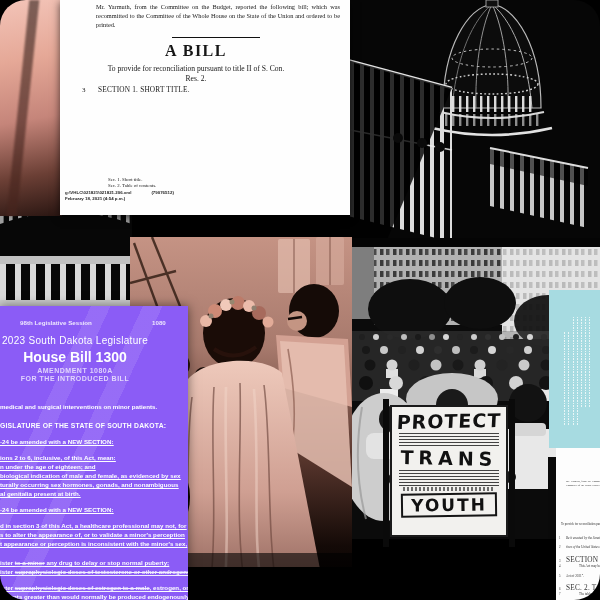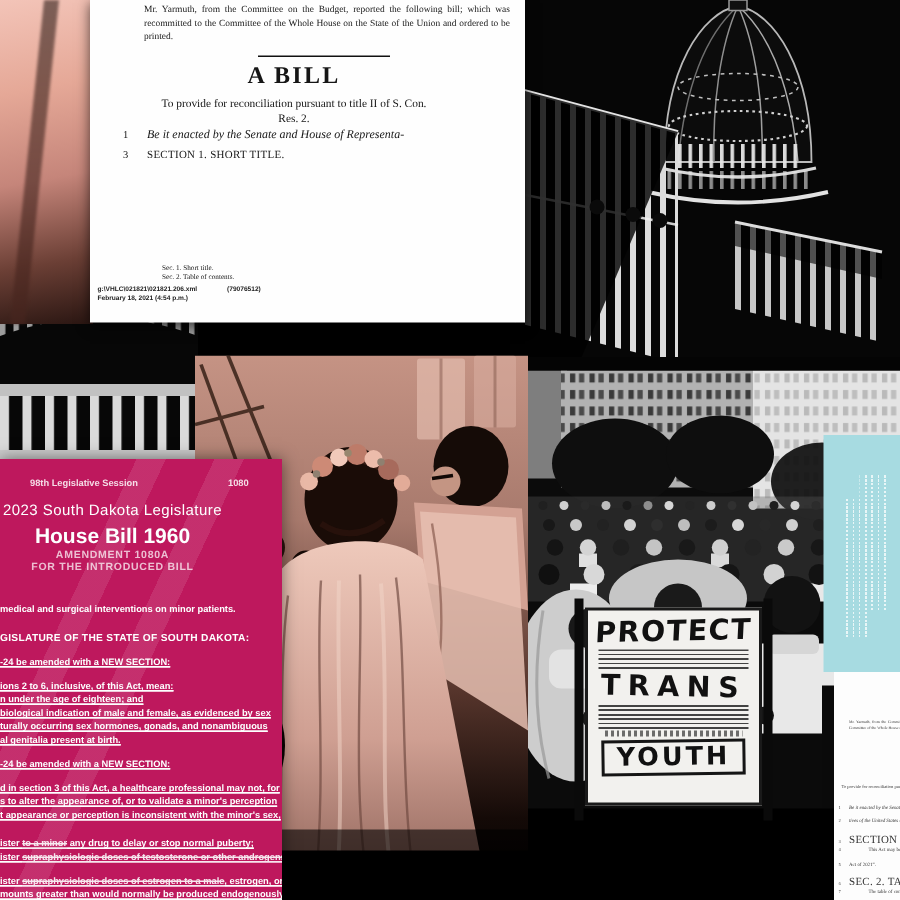--- a/index.html
+++ b/index.html
@@ -1,17 +1,17 @@
 <!DOCTYPE html>
 <html><head>
 <meta charset="utf-8">
 <style>
   html,body{margin:0;padding:0;background:#000;}
   #stage{position:relative;width:600px;height:600px;overflow:hidden;background:#000;
-         font-family:"Liberation Sans",sans-serif;}
+         font-family:"Liberation Sans",sans-serif;border-radius:26px;}
   #stage *{box-sizing:border-box;}
 
   
   .left-pink{position:absolute;left:0;top:0;width:62px;height:216px;z-index:10;
     background:linear-gradient(170deg,#f3c4b8 0%,#e5a897 28%,#c5857a 55%,#6b3f35 80%,#2a1612 100%);}
   .left-pink .streak{position:absolute;left:18px;top:0;width:10px;height:216px;
     background:linear-gradient(#1d0e0a,#4a261f);transform:skewX(-6deg);opacity:.55;filter:blur(1px);}
 
   
   .left-arch{position:absolute;left:0;top:74px;width:132px;height:234px;z-index:5;}
@@ -51,21 +51,21 @@
   .sign-w2{font-size:19px;letter-spacing:5px;transform:rotate(1.2deg);}
   .sign-w3{font-size:17px;letter-spacing:2px;border:2.5px solid #151515;margin:2px 9px 0;transform:rotate(-.8deg);}
   .fineprint{height:13px;margin:1px 7px;opacity:.85;
     background:repeating-linear-gradient(0deg,#242424 0 1.2px,transparent 1.2px 3px);}
   .fineprint.tall{height:16px;}
   .caption-line{height:4px;margin:1px 11px 0;opacity:.7;
     background:repeating-linear-gradient(90deg,#333 0 2px,transparent 2px 4px);}
 
   
   .sd-doc{position:absolute;left:0;top:306px;width:188px;height:294px;z-index:40;overflow:hidden;
-    background:#be185d;color:#fdffff;box-shadow:0 0 10px rgba(0,0,0,.5);}
+    background:#8b5cf6;color:#fdffff;box-shadow:0 0 10px rgba(0,0,0,.5);}
   .sd-doc .wm{position:absolute;inset:0;
     background:linear-gradient(115deg,transparent 28%,rgba(255,255,255,.10) 28%,rgba(255,255,255,.10) 34%,transparent 34%,transparent 44%,rgba(255,255,255,.10) 44%,rgba(255,255,255,.10) 50%,transparent 50%);}
   .sd-session{position:absolute;left:20px;top:13px;font-size:6.2px;font-weight:700;color:rgba(255,255,255,.85);}
   .sd-num{position:absolute;left:152px;top:13px;font-size:6.2px;font-weight:700;color:rgba(255,255,255,.85);}
   .sd-leg{position:absolute;left:0;top:29px;width:150px;text-align:center;font-size:10px;letter-spacing:.3px;}
   .sd-bill{position:absolute;left:0;top:43px;width:150px;text-align:center;font-size:14px;font-weight:700;}
   .sd-am1{position:absolute;left:0;top:61px;width:150px;text-align:center;font-size:7px;font-weight:700;
     letter-spacing:.5px;color:rgba(255,255,255,.72);}
   .sd-am2{position:absolute;left:0;top:69px;width:150px;text-align:center;font-size:7px;font-weight:700;
     letter-spacing:.5px;color:rgba(255,255,255,.72);}
@@ -167,21 +167,20 @@
 
   <div class="bill-doc">
     <div class="committee">Mr. Yarmuth, from the Committee on the Budget, reported the following bill; which was recommitted to the Committee of the Whole House on the State of the Union and ordered to be printed.</div>
     <div class="rule"></div>
     <div class="btitle">A BILL</div>
     <div class="bsub">
       <div>To provide for reconciliation pursuant to title II of S. Con.</div>
       <div>Res. 2.</div>
     </div>
     <div class="blines">
-        <div class="bline it"><span class="num">1</span><span class="txt">Be it enacted by the Senate and House of Representa-</span></div>
         <div class="bline hd"><span class="num">3</span><span class="txt">SECTION 1. SHORT TITLE.</span></div>
       </div>
     <div class="btoc">
         <div class="toc-row">Sec. 1. Short title.</div>
         <div class="toc-row">Sec. 2. Table of contents.</div>
       </div>
     <div class="bfoot">
       <div><span>g:\VHLC\021821\021821.206.xml</span><span class="code">(79076512)</span></div>
       <div>February 18, 2021 (4:54 p.m.)</div>
     </div>
@@ -360,21 +359,21 @@
       <div class="caption-line"></div>
       <div class="sign-w3">YOUTH</div>
     </div>
   </div>
 
   <div class="sd-doc">
     <div class="wm"></div>
     <div class="sd-session">98th Legislative Session</div>
     <div class="sd-num">1080</div>
     <div class="sd-leg">2023 South Dakota Legislature</div>
-    <div class="sd-bill">House Bill 1960</div>
+    <div class="sd-bill">House Bill 1300</div>
     <div class="sd-am1">AMENDMENT 1080A</div>
     <div class="sd-am2">FOR THE INTRODUCED BILL</div>
     <div class="sd-body">
         <div class="sd-line ttl"><span class="segs"><span>medical and surgical interventions on minor patients.</span></span></div>
         <div class="sd-line caps g2"><span class="segs"><span>GISLATURE OF THE STATE OF SOUTH DAKOTA:</span></span></div>
         <div class="sd-line u g1"><span class="segs"><span>-24 be amended with a NEW SECTION:</span></span></div>
         <div class="sd-line u g1"><span class="segs"><span>ions 2 to 6, inclusive, of this Act, mean:</span></span></div>
         <div class="sd-line u"><span class="segs"><span>n under the age of eighteen; and</span></span></div>
         <div class="sd-line u"><span class="segs"><span>biological indication of male and female, as evidenced by sex</span></span></div>
         <div class="sd-line u"><span class="segs"><span>turally occurring sex hormones, gonads, and nonambiguous</span></span></div>

